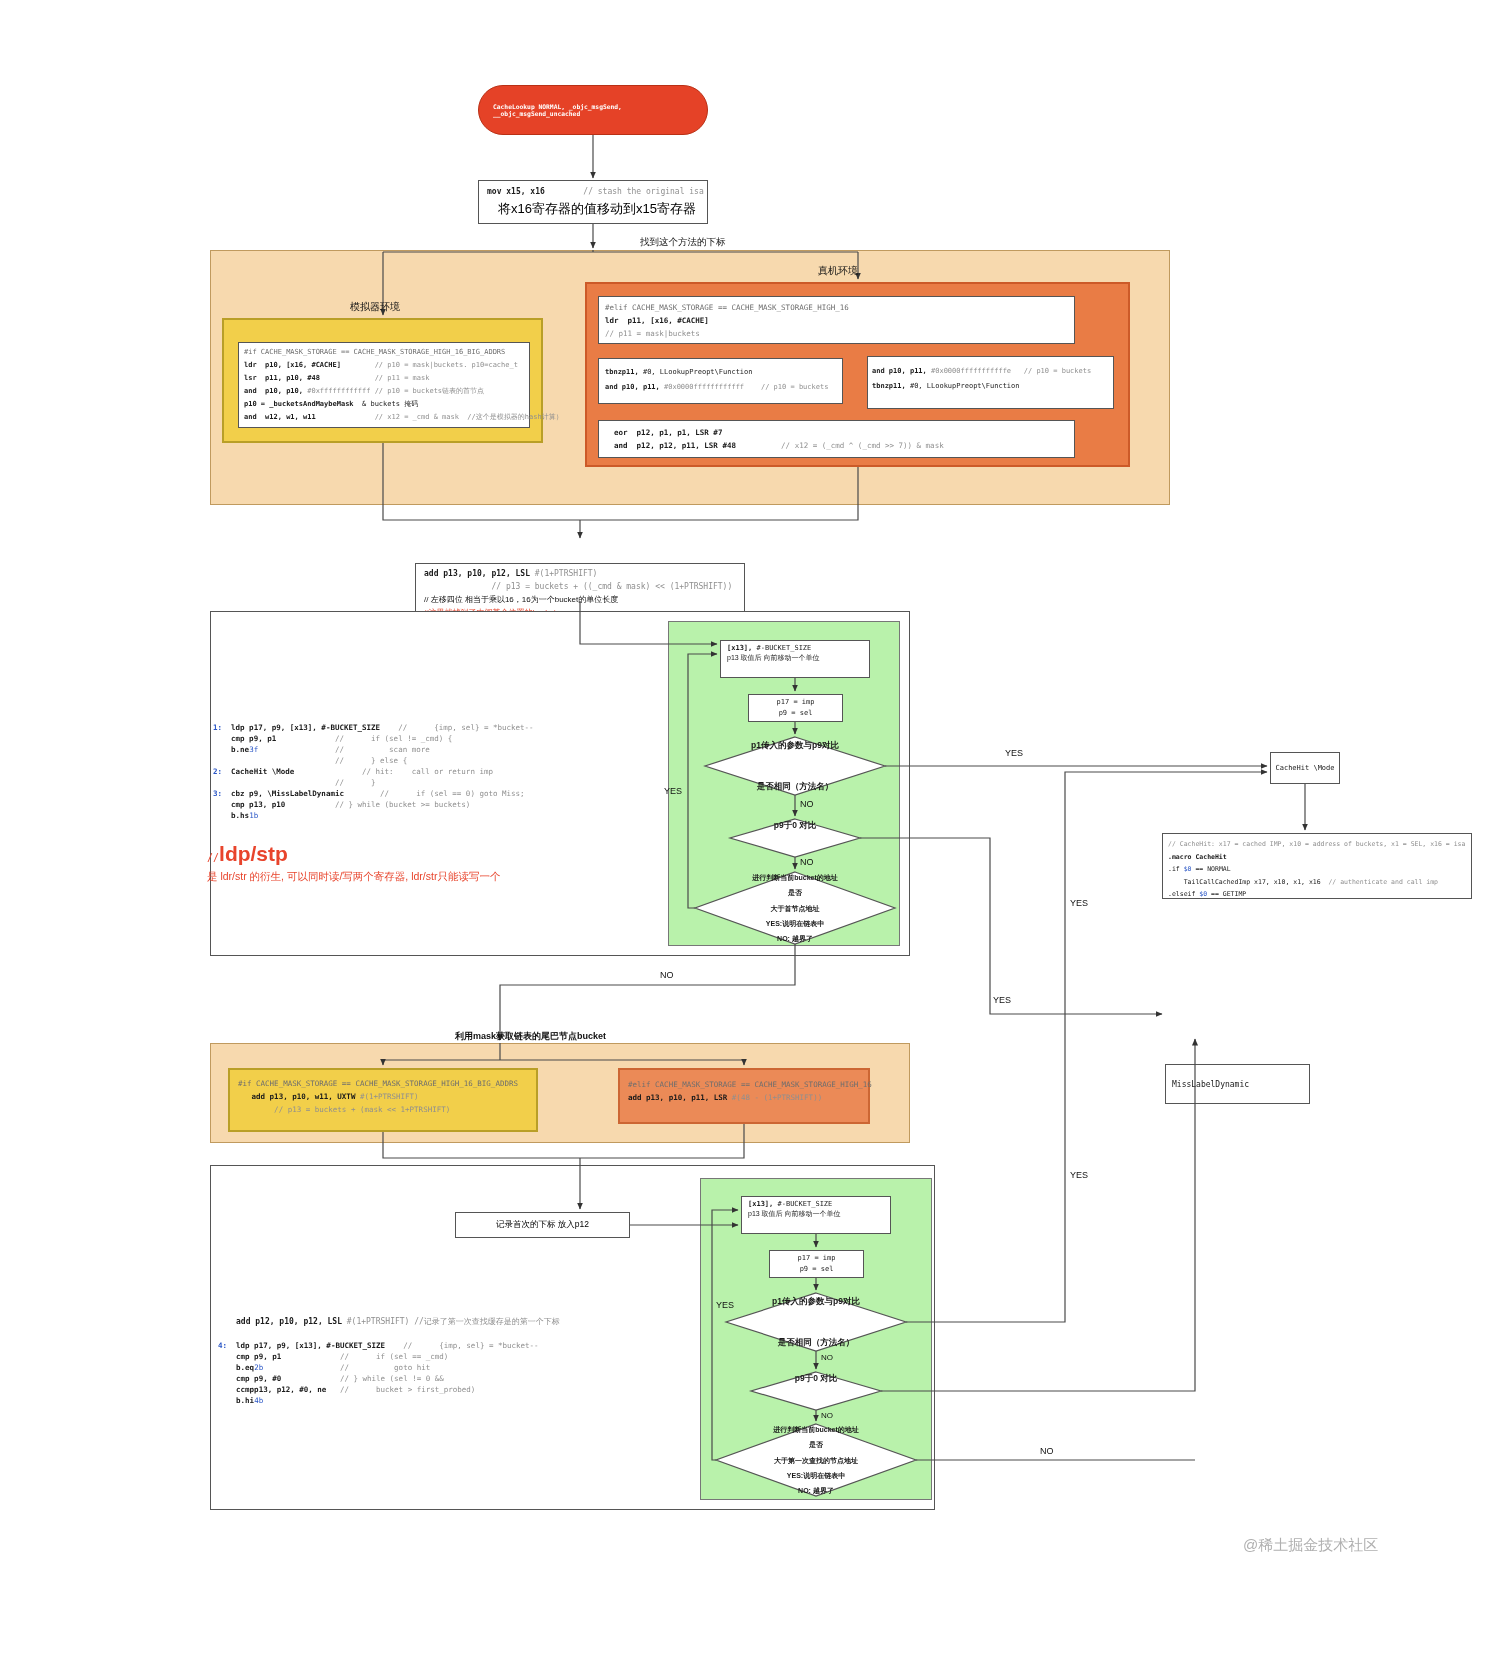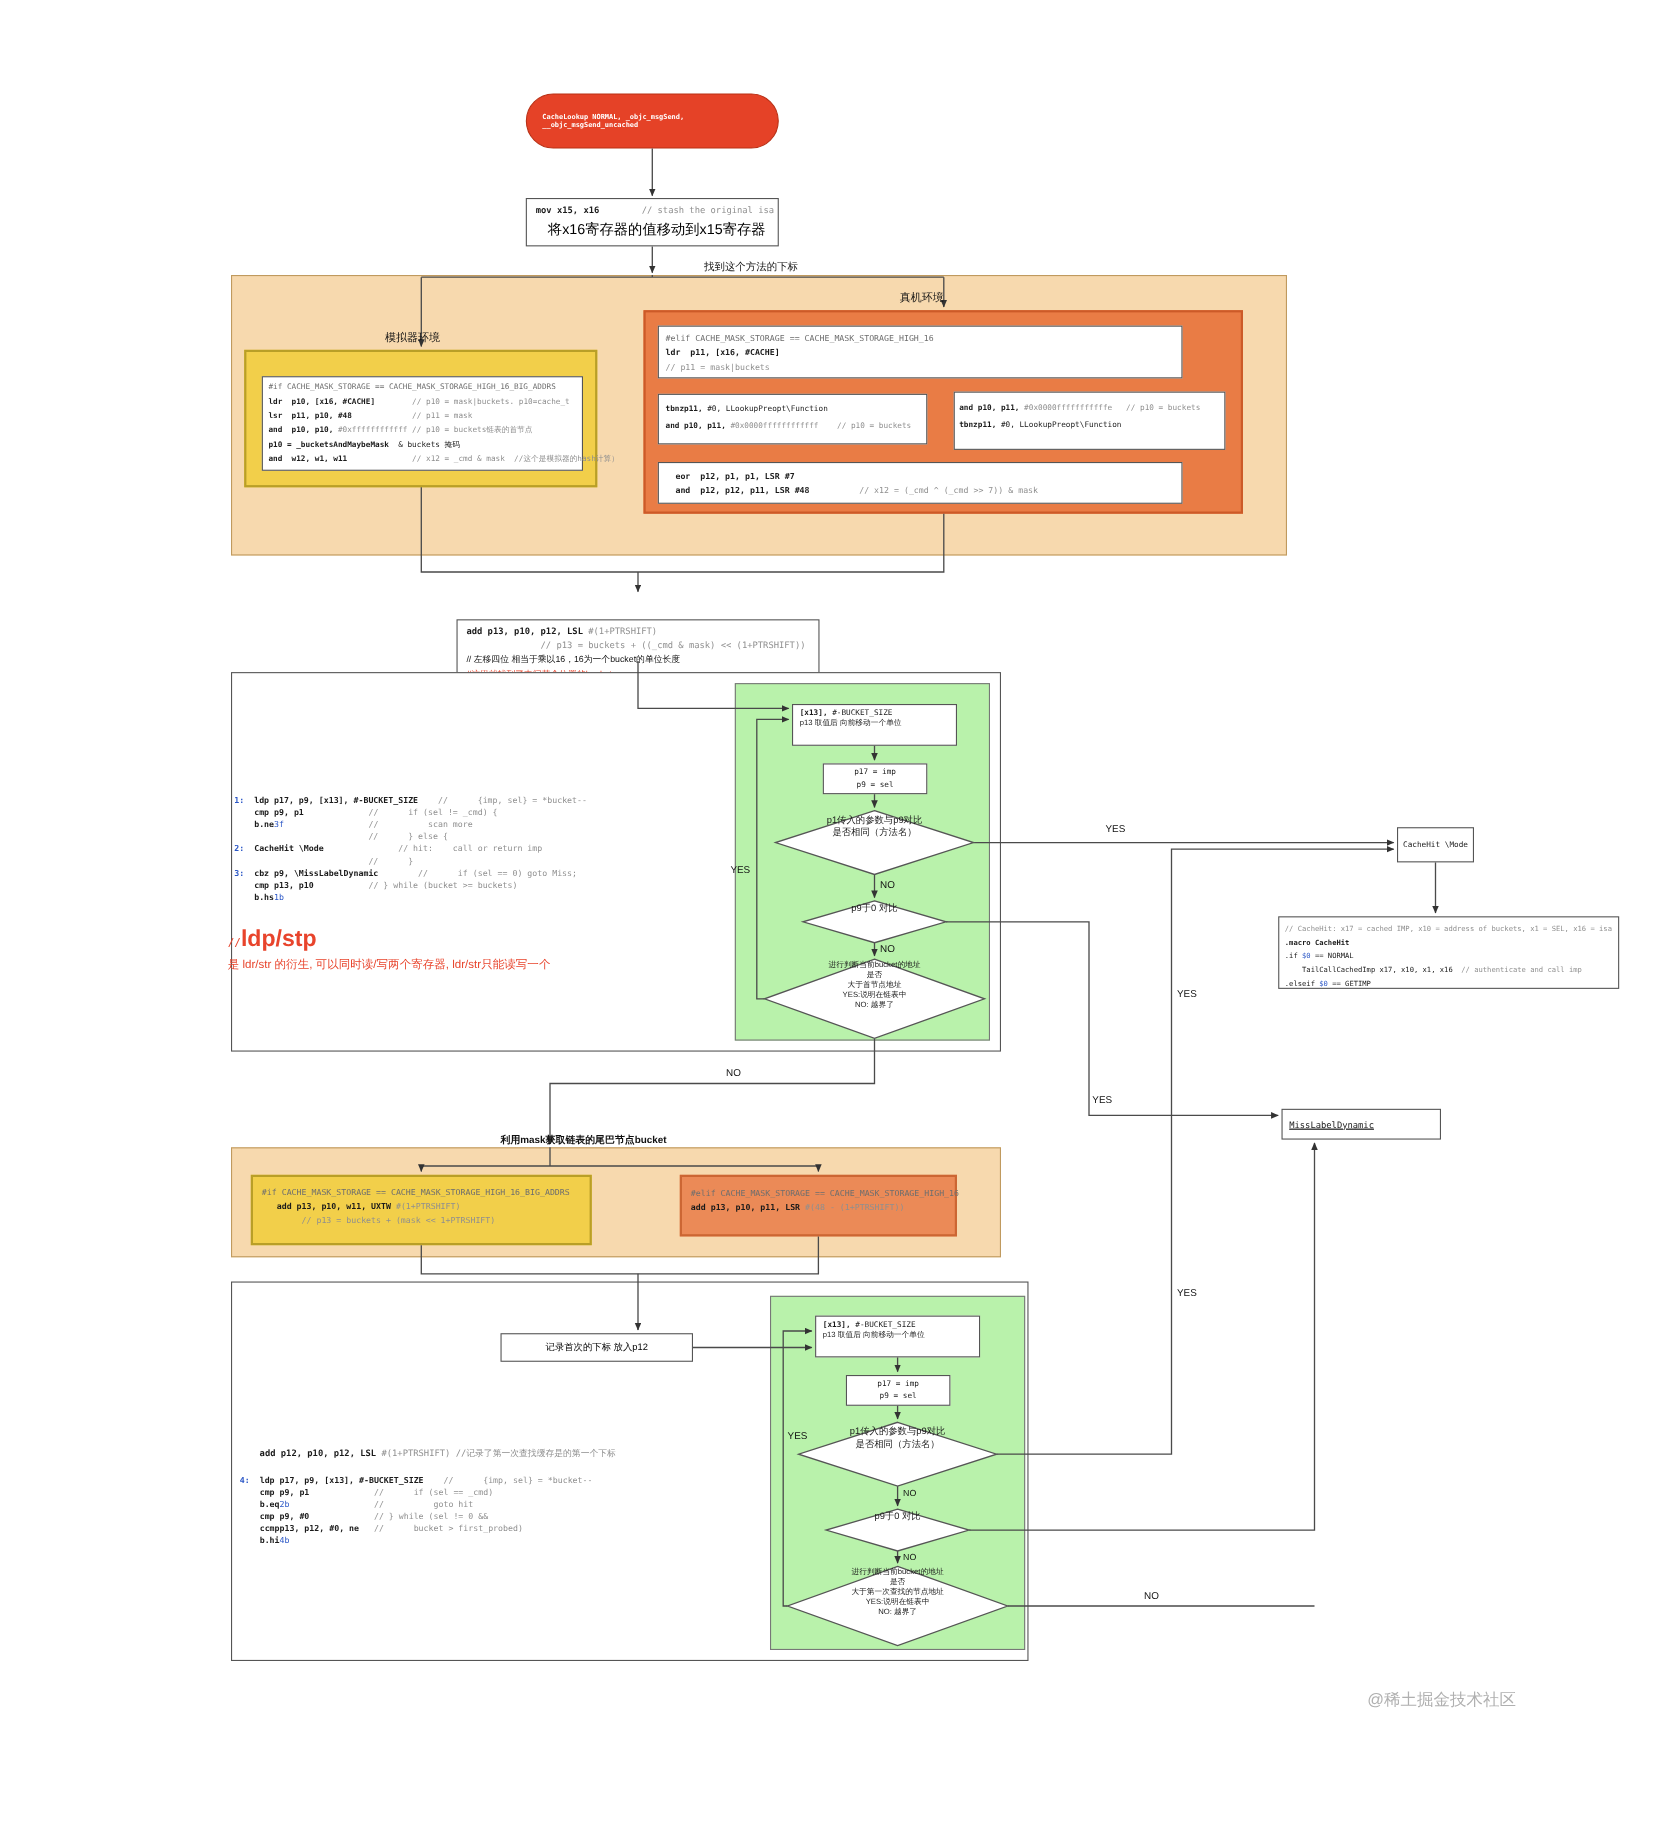--- a/index.html
+++ b/index.html
@@ -18,22 +18,22 @@
   .s-k{font-weight:400;color:#1a1a1a;}
   .s-m{font-weight:400;color:#8f8f8f;}
   .s-g{font-weight:400;color:#6e6e6e;}
   .s-n{color:#2a56c6;font-weight:700;}
   .s-b{color:#2a56c6;font-weight:400;}
   .s-h{font-family:"Liberation Sans",sans-serif;color:#1a1a1a;}
   .s-z{font-family:"Liberation Sans",sans-serif;color:#111;}
   .s-r{font-family:"Liberation Sans",sans-serif;color:#e8442c;}
   .lbl{font-size:9px;color:#111;z-index:6;}
   .txt{z-index:6;}
-  .dt{display:flex;flex-direction:column;justify-content:flex-start;align-items:center;
-      text-align:center;z-index:6;}
+  .dt{display:flex;flex-direction:column;justify-content:space-between;align-items:center;
+      text-align:center;z-index:6;font-weight:bold;}
   .dt .ln{text-align:center;}
   .center .ln{text-align:center;}
   svg.layer{position:absolute;left:0;top:0;z-index:5;pointer-events:none;}
   .startnode{background:#e54227;border:1px solid #b93015;border-radius:26px;
       color:#fff;display:flex;align-items:center;justify-content:center;
       font-family:"DejaVu Sans Mono",monospace;font-weight:700;font-size:6.3px;}
   .flex-c{display:flex;flex-direction:column;align-items:center;justify-content:center;}
 </style>
 </head>
 <body>
@@ -121,21 +121,21 @@
 <div class="abs code txt" style="left:218px;top:1340px;font-size:7.5px;line-height:11px;"><div class="ln"><span class="s-n">4:  </span><span class="s-c">ldp p17, p9, [x13], #-BUCKET_SIZE</span><span class="s-m">    //      {imp, sel} = *bucket--</span></div><div class="ln"><span class="s-n">    </span><span class="s-c">cmp p9, p1</span><span class="s-m">             //      if (sel == _cmd)</span></div><div class="ln"><span class="s-n">    </span><span class="s-c">b.eq</span><span class="s-b">2b</span><span class="s-m">                 //          goto hit</span></div><div class="ln"><span class="s-n">    </span><span class="s-c">cmp p9, #0</span><span class="s-m">             // } while (sel != 0 &amp;&amp;</span></div><div class="ln"><span class="s-n">    </span><span class="s-c">ccmpp13, p12, #0, ne</span><span class="s-m">   //      bucket &gt; first_probed)</span></div><div class="ln"><span class="s-n">    </span><span class="s-c">b.hi</span><span class="s-b">4b</span></div></div>
 
 <div class="abs green" style="left:700px;top:1178px;width:232px;height:322px;"></div>
 <div class="abs ob" style="left:741px;top:1196px;width:150px;height:38px;padding:3px 6px;">
   <div class="code" style="font-size:7px;line-height:9px;"><div class="ln"><span class="s-c">[x13], </span><span class="s-k">#-BUCKET_SIZE</span></div><div class="ln"><span class="s-h">p13 取值后 向前移动一个单位</span></div></div>
 </div>
 <div class="abs ob center" style="left:769px;top:1250px;width:95px;height:28px;padding:2px 0;">
   <div class="code" style="font-size:7px;line-height:11px;"><div class="ln"><span class="s-k">p17 = imp</span></div><div class="ln"><span class="s-k">p9 = sel</span></div></div>
 </div>
 
-<div class="abs ob" style="left:1165px;top:1008px;width:145px;height:28px;display:flex;align-items:center;padding-left:6px;text-decoration:underline;">
+<div class="abs ob" style="left:1165px;top:1064px;width:145px;height:40px;display:flex;align-items:center;padding-left:6px;">
   <span class="code" style="font-size:8px;">MissLabelDynamic</span>
 </div>
 
 <svg class="layer" width="1512" height="1664" viewBox="0 0 1512 1664">
   <defs>
     <marker id="arr" markerWidth="9" markerHeight="8" refX="6.5" refY="3" orient="auto" markerUnits="userSpaceOnUse">
       <path d="M0,0 L7,3 L0,6 z" fill="#333"></path>
     </marker>
   </defs>
   <g stroke="#4a4a4a" stroke-width="1.2" fill="none">

